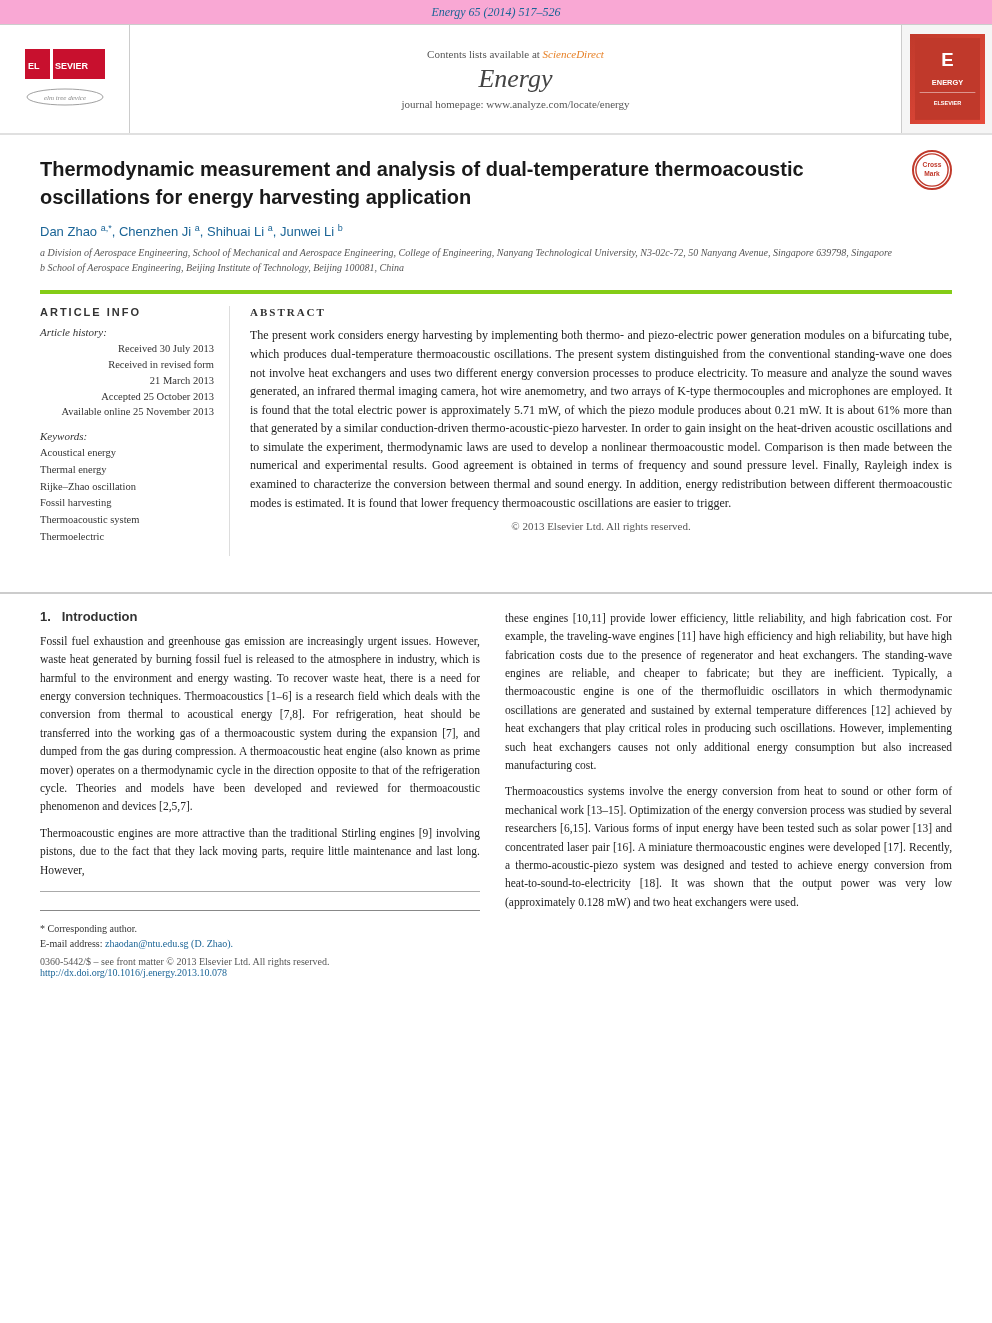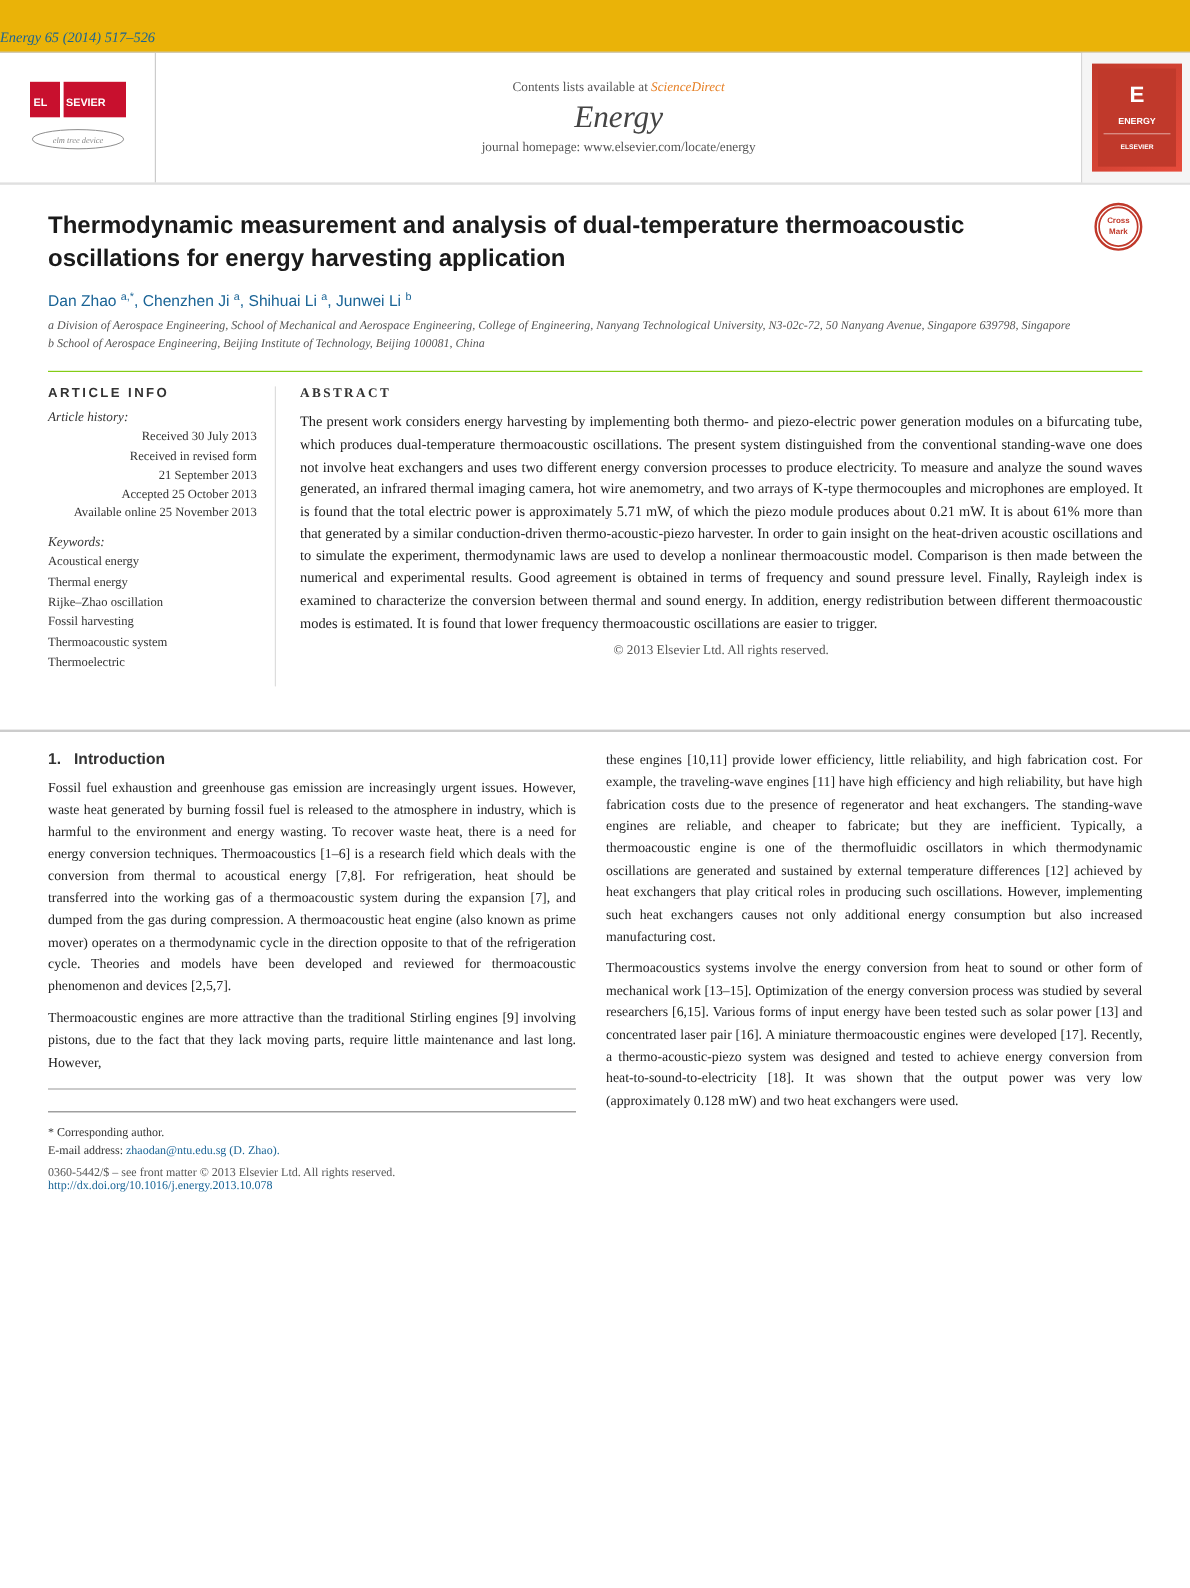--- a/index.html
+++ b/index.html
@@ -5,23 +5,23 @@
     * { margin: 0; padding: 0; box-sizing: border-box; }
     body {
       font-family: 'Times New Roman', Times, serif;
       background: #fff;
       width: 992px;
       min-height: 1323px;
       font-size: 13px;
       color: #000;
     }
     .top-bar {
-      background: #eab308;
-      text-align: left;
-      padding: 24px 0 4px;
+      background: #f9a8d4;
+      text-align: center;
+      padding: 5px 0 4px;
       font-size: 12px;
       color: #1a6496;
       font-style: italic;
       border-bottom: 1px solid #ccc;
     }
     .header-section {
       display: flex;
       align-items: stretch;
       border-bottom: 2px solid #e0e0e0;
       min-height: 110px;
@@ -134,21 +134,21 @@
     .affiliations {
       font-size: 10px;
       color: #555;
       font-style: italic;
       margin-bottom: 15px;
       line-height: 1.5;
     }
     .two-col {
       display: flex;
       gap: 20px;
-      border-top: 1px solid #84cc16;
+      border-top: 4px solid #84cc16;
       padding-top: 12px;
       margin-top: 5px;
     }
     .article-info {
       width: 190px;
       flex-shrink: 0;
       border-right: 1px solid #ddd;
       padding-right: 15px;
     }
     .article-info h3 {
@@ -283,21 +283,21 @@
     </div>
   </div>
 
   <div class="journal-header">
     <div class="contents-line">
       <span>Contents lists available at</span>
       <span class="sciencedirect-link">ScienceDirect</span>
     </div>
     <div class="journal-name">Energy</div>
     <div class="journal-homepage">
-      <span>journal homepage: www.elsevier.com/locate/energy</span>
+      <span>journal homepage: www.analyze.com/locate/energy</span>
     </div>
   </div>
 
   <div class="journal-logo">
     <div class="journal-logo-img">
       <svg width="70" height="88" viewBox="0 0 70 88">
         <rect x="0" y="0" width="70" height="88" fill="#c0392b"></rect>
         <text x="35" y="30" text-anchor="middle" font-size="20" fill="white" font-family="Arial" font-weight="bold">E</text>
         <text x="35" y="50" text-anchor="middle" font-size="8" fill="white" font-family="Arial">ENERGY</text>
         <rect x="5" y="58" width="60" height="1" fill="white" opacity="0.5"></rect>
@@ -332,21 +332,21 @@
 
   <div class="two-col">
 
     <div class="article-info">
       <h3>ARTICLE INFO</h3>
 
       <div class="info-subsection">
         <h4>Article history:</h4>
         <p>Received 30 July 2013</p>
         <p>Received in revised form</p>
-        <p>21 September 2013</p>
+        <p>21 March 2013</p>
         <p>Accepted 25 October 2013</p>
         <p>Available online 25 November 2013</p>
       </div>
 
       <div class="info-subsection">
         <h4>Keywords:</h4>
         <div class="keywords-list">
           <div>Acoustical energy</div>
           <div>Thermal energy</div>
           <div>Rijke–Zhao oscillation</div>

